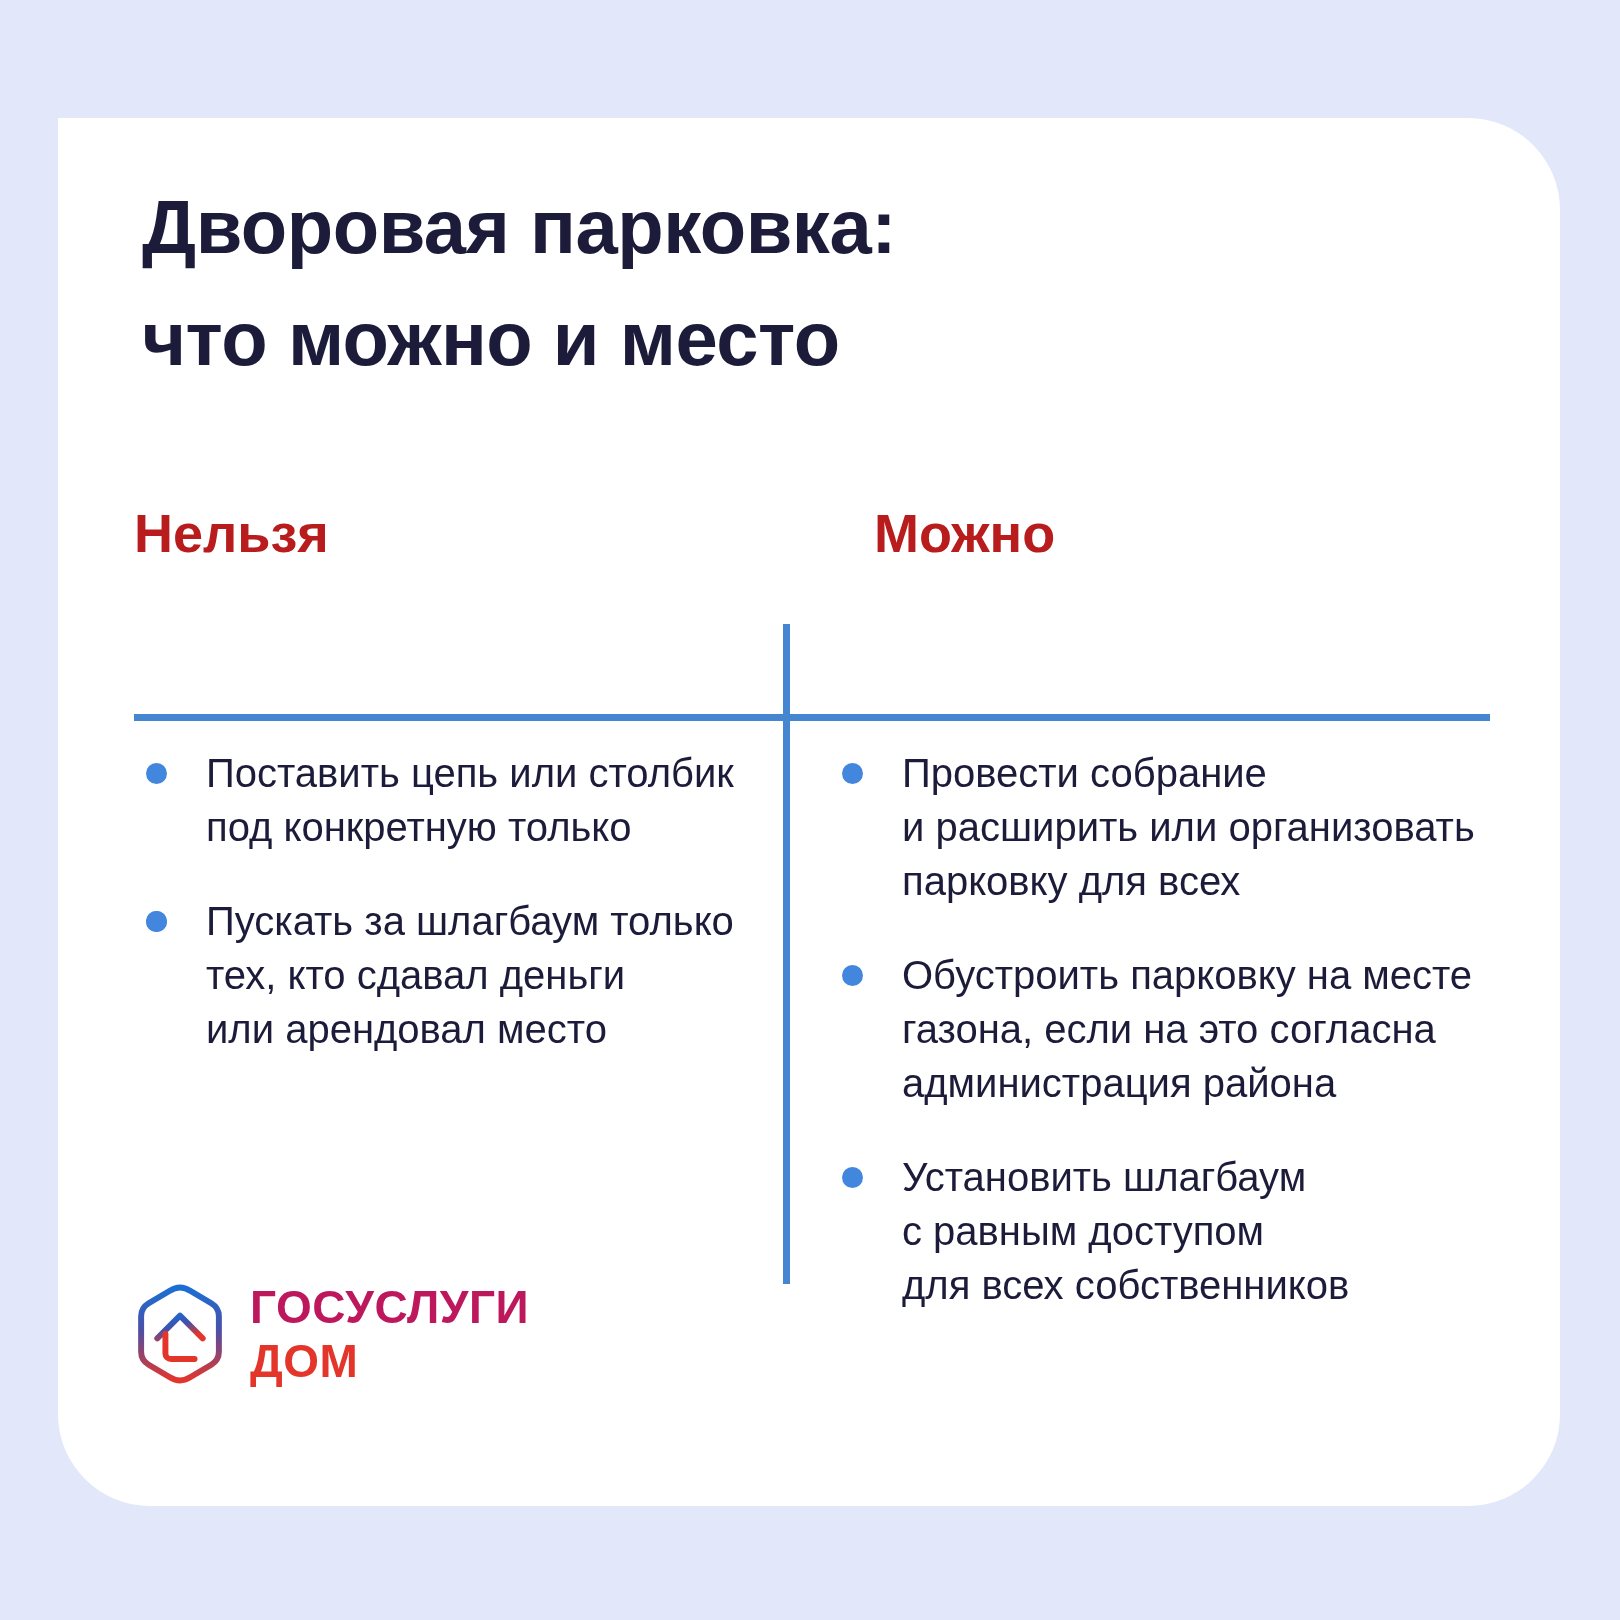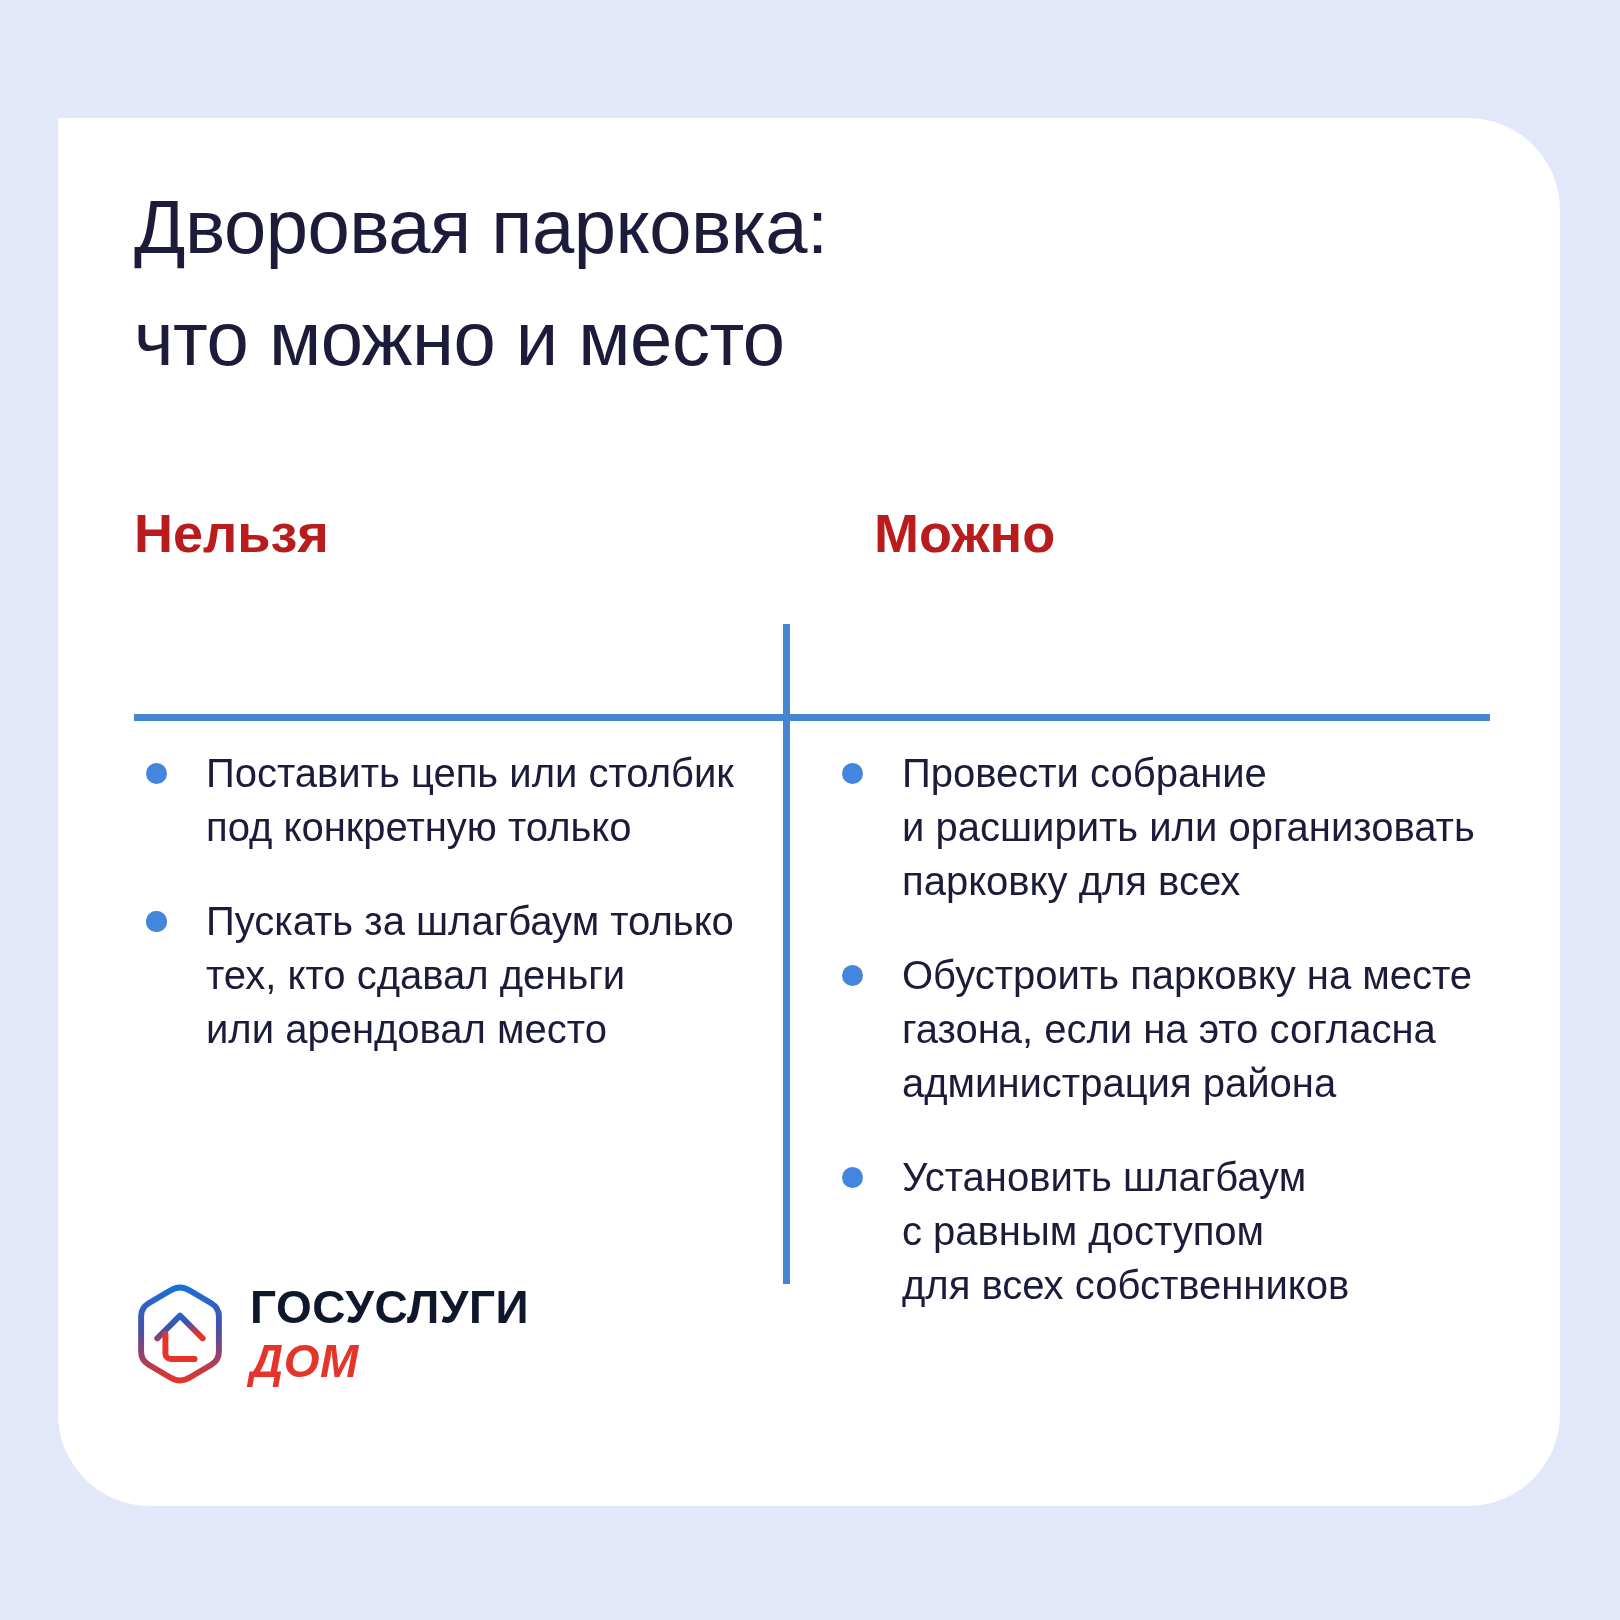--- a/index.html
+++ b/index.html
@@ -37,25 +37,26 @@
   
   .title-block {
     position: absolute;
     left: 76px;
     top: 62px;
     width: 1200px;
   }
   .title-line {
     color: #1C1C3A;
     font-family: "Liberation Sans", sans-serif;
-    font-weight: 400;
+    font-weight: 700;
     font-size: 76px;
     line-height: 94px;
     letter-spacing: -0.5px;
     white-space: nowrap;
+    margin-left: 8px;
   }
   .title-line.line2 {
     margin-top: 18px;
   }
 
   
   .columns {
     position: absolute;
     left: 76px;
     top: 370px;
@@ -149,34 +150,33 @@
     height: 108px;
     flex: 0 0 108px;
   }
   .logo-words {
     display: flex;
     flex-direction: column;
     justify-content: center;
     line-height: 1;
   }
   .logo-top {
-    color: #0f172a;
+    color: #be185d;
     font-weight: 700;
     font-size: 46px;
     letter-spacing: 0.5px;
     line-height: 50px;
   }
   .logo-bottom {
     color: #E4352B;
     font-weight: 700;
     font-size: 46px;
     letter-spacing: 0.5px;
     line-height: 50px;
     margin-top: 4px;
-    font-style: italic;
   }
 </style>
 </head>
 <body>
 
 <div id="infographic-root">
 
   <div class="card">
 
     <div class="title-block">

